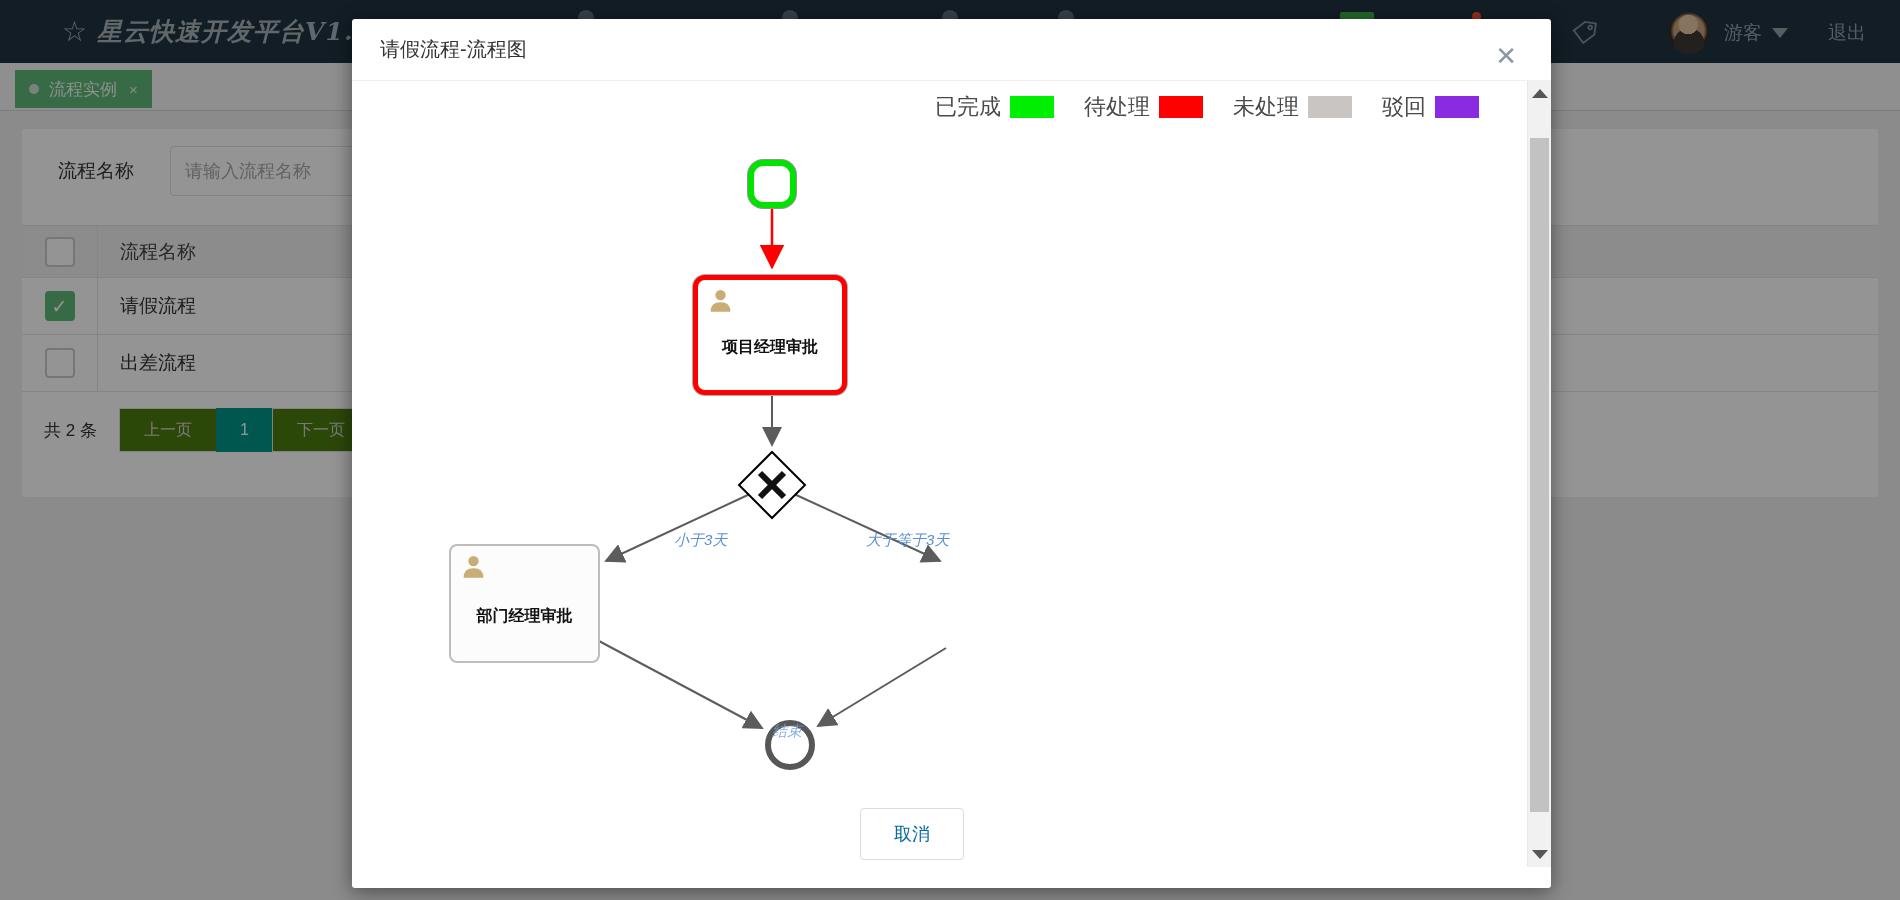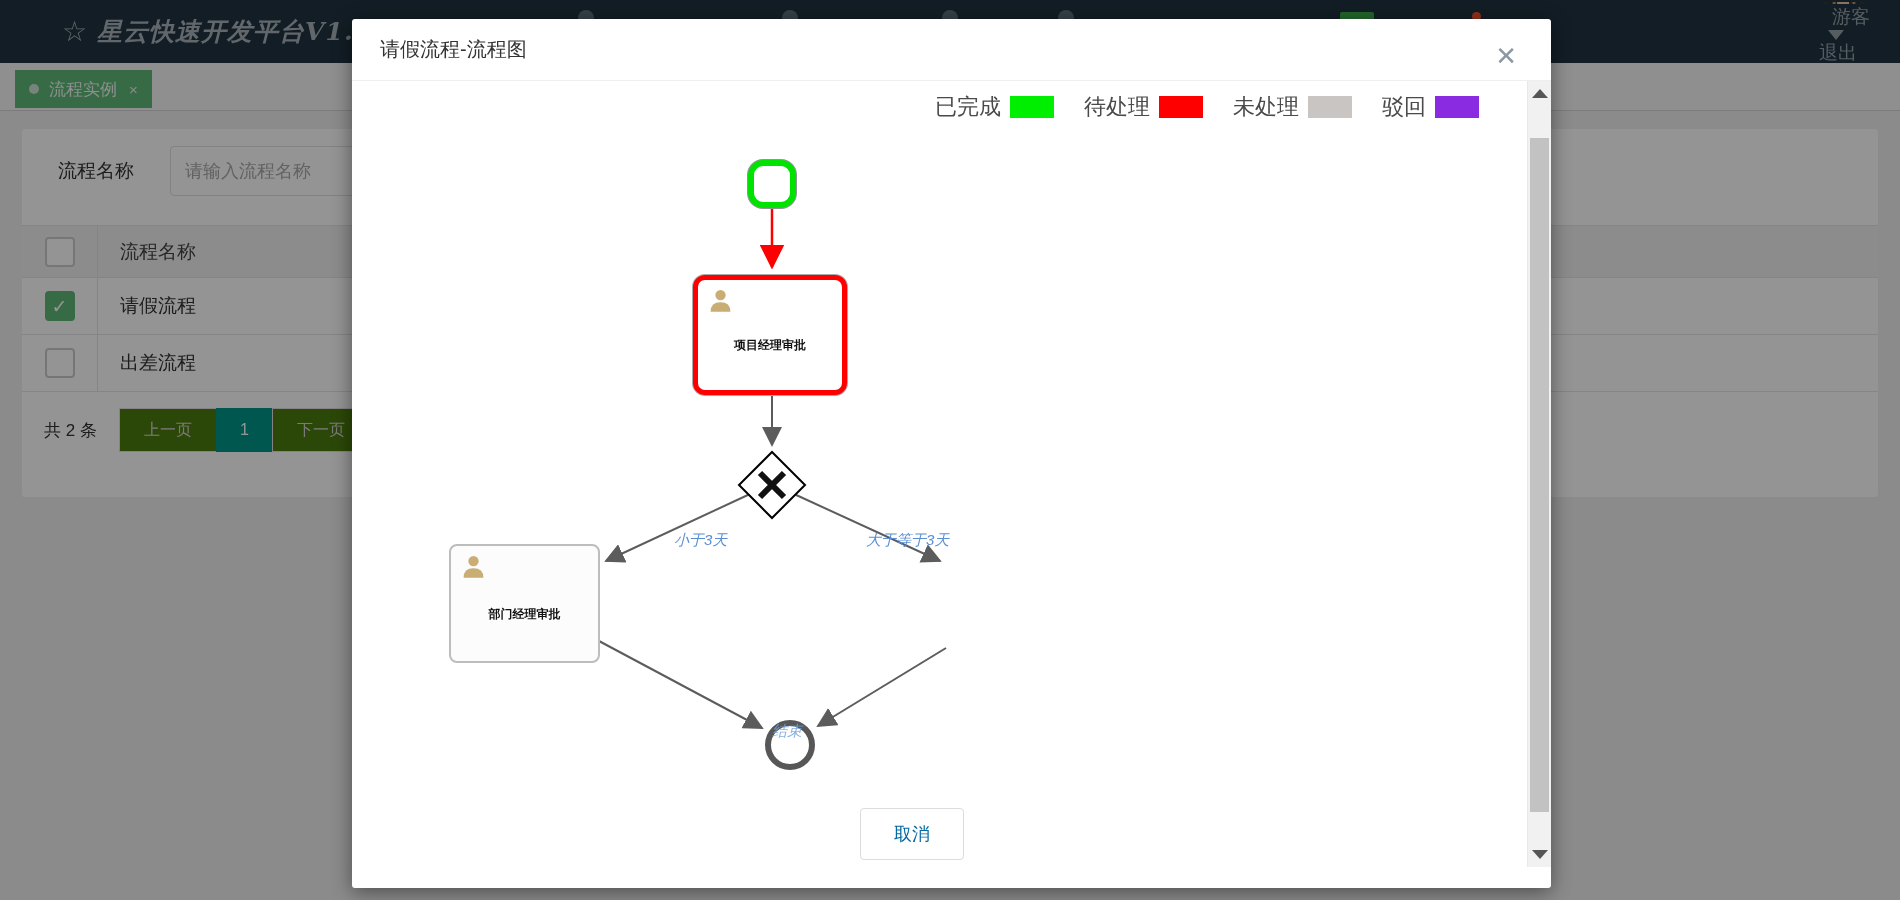--- a/index.html
+++ b/index.html
@@ -12,22 +12,22 @@
   .logo { display:flex; align-items:center; gap:10px; margin-left:62px; color:#a7b1b7; }
   .logo-star { font-size:28px; line-height:1; }
   .logo-text { font-family:"DejaVu Serif", serif; font-style:italic; font-weight:bold;
     font-size:25px; letter-spacing:1px; }
   .menu-stub { position:absolute; top:10px; width:16px; height:16px; border-radius:50%;
     background:#5c707c; }
   .nav-badge-green { position:absolute; left:1340px; top:12px; width:34px; height:16px;
     border-radius:2px; background:#3fae49; }
   .nav-dot-red { position:absolute; left:1472px; top:12px; width:9px; height:9px;
     border-radius:50%; background:#ff5430; }
-  .nav-right { position:absolute; right:0; top:0; height:66px; display:flex;
-    align-items:center; color:#93a0a8;flex-direction:column; }
+  .nav-right { position:absolute; right:8px; top:0; height:66px; display:flex;
+    align-items:center; color:#93a0a8; }
   .tag-icon { margin-right:70px; }
   .avatar { width:42px; height:42px; border-radius:50%; margin-right:14px;
     background:
       radial-gradient(circle at 48% 30%, #e9c9a4 0 26%, rgba(0,0,0,0) 27%),
       radial-gradient(circle at 50% 75%, #3d3a35 0 40%, rgba(0,0,0,0) 41%),
       radial-gradient(circle at 50% 45%, #caa27c 0 48%, #2e2a26 60%, #4a4038 100%); }
   .user-name { font-size:19px; }
   .caret-down { width:0; height:0; border-left:8px solid transparent;
     border-right:8px solid transparent; border-top:10px solid #93a0a8;
     margin-left:10px; margin-right:40px; }
@@ -112,21 +112,21 @@
     box-shadow:0 0 0 1px rgba(60,60,60,0.55); }
   .task { position:absolute; background:#fcfcfc; }
   .task-1 { left:341px; top:194px; width:154px; height:120px; border:5px solid #ff0000;
     border-radius:12px; background:#fff; box-shadow:0 0 0 1px rgba(90,90,90,0.5); }
   .task-2 { left:97px; top:463px; width:151px; height:119px; border:2px solid #bdbdbd;
     border-radius:8px; }
   .task-3 { left:594px; top:465px; width:149px; height:117px; border:2px solid #bdbdbd;
     border-radius:8px; }
   .task .person { position:absolute; left:9px; top:7px; }
   .task .task-label { position:absolute; left:0; right:0; top:52%; text-align:center;
-    font-family:"DejaVu Serif", serif; font-weight:bold; font-size:12px; color:#111; }
+    font-family:"DejaVu Serif", serif; font-weight:bold; font-size:16px; color:#111; }
   .branch-label { position:absolute; font-size:15px; font-style:italic; color:#5b8fd4; }
   .branch-left { left:322px; top:450px; }
   .branch-right { left:514px; top:450px; }
   .node-end { position:absolute; left:413px; top:639px; width:50px; height:50px;
     background:#fff; border:6px solid #575757; border-radius:50%; }
   .end-label { position:absolute; left:420px; top:641px; font-size:15px; font-style:italic;
     color:#76a3db; opacity:0.85; z-index:2; }
 
   .cancel-btn { position:absolute; left:508px; top:727px; width:104px; height:52px;
     background:#fff; border:1px solid #dcdcdc; border-radius:4px; color:#0369a1;

